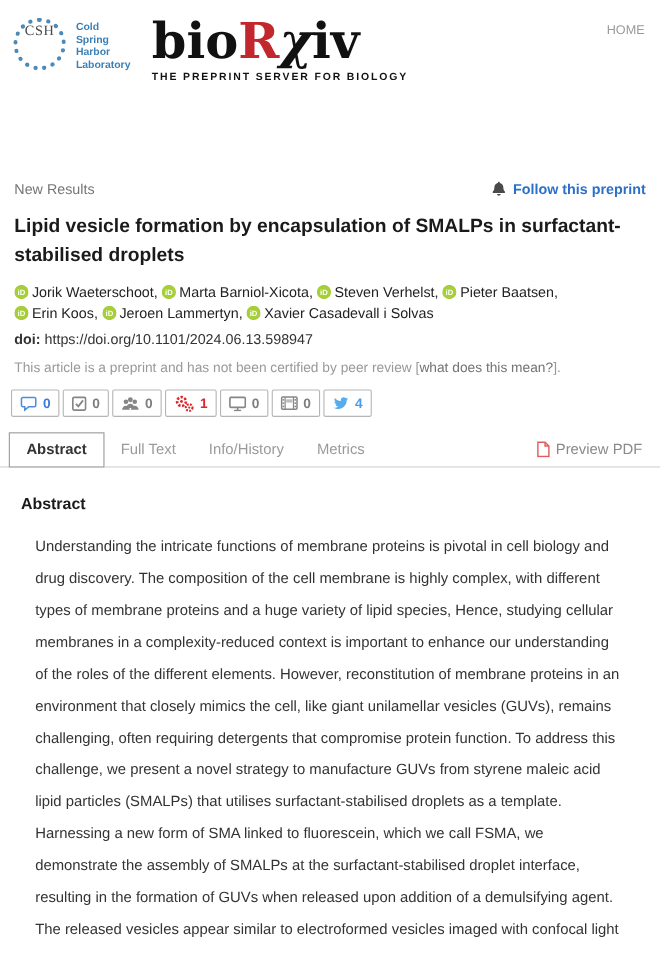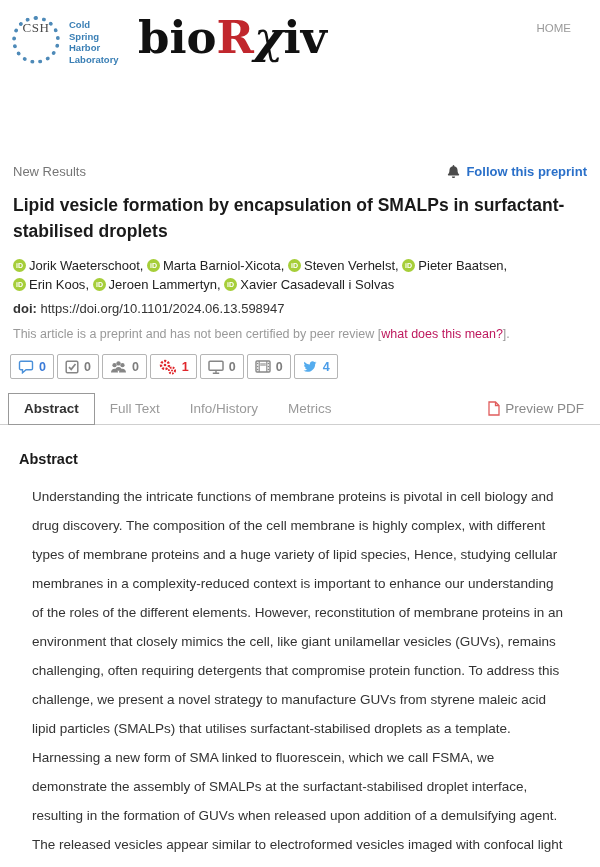--- a/index.html
+++ b/index.html
@@ -11,38 +11,38 @@
   .csh{position:absolute;left:12px;top:16px;display:flex;align-items:flex-start;cursor:pointer;}
   .csh-circle{width:40px;height:40px;border:4px dotted #4e8ab8;border-radius:50%;
     display:flex;align-items:flex-start;justify-content:center;}
   .csh-abbr{font-family:"Liberation Serif", serif;font-size:13px;color:#4a4a4a;letter-spacing:.5px;}
   .csh-name{margin-left:9px;padding-top:3px;color:#3a7fb5;font-weight:bold;font-size:9.5px;line-height:11.5px;}
   .brand{position:absolute;left:138px;top:12px;cursor:pointer;}
   .brand-word{font-family:"DejaVu Serif", serif;font-weight:bold;font-size:45px;line-height:52px;color:#111;}
   .brand-word .r{color:#c1272d;}
   .brand-word .chi{font-style:italic;}
   .tagline{margin-top:1px;font-size:9.5px;font-weight:bold;letter-spacing:1.7px;color:#111;}
-  .home{position:absolute;right:29px;top:22px;font-size:11.5px;color:#9a9a9a;text-decoration:none;cursor:pointer;}
+  .home{position:absolute;right:14px;top:22px;font-size:11.5px;color:#9a9a9a;text-decoration:none;cursor:pointer;}
 
   
   .meta-row{display:flex;justify-content:space-between;align-items:center;padding:0 13px;margin-top:14px;}
   .category{font-size:13px;color:#757575;}
   .follow{display:flex;align-items:center;gap:6px;font-size:13px;font-weight:bold;color:#2a70c9;cursor:pointer;}
 
   
   .title{margin:13px 0 0;padding:0 30px 0 13px;font-size:17.5px;line-height:26px;font-weight:bold;color:#1a1a1a;}
   .authors{padding:0 13px;margin-top:12px;font-size:13px;line-height:19px;color:#222;max-width:585px;}
   .author{white-space:nowrap;cursor:pointer;}
   .author:not(:last-child)::after{content:", ";}
   .orcid{vertical-align:-2px;margin-right:3px;}
   .doi-line{padding:0 13px;margin-top:7px;font-size:13px;color:#333;}
   .doi-label{font-weight:bold;}
   .doi-url{cursor:pointer;}
   .notice{padding:0 13px;margin-top:11px;font-size:12.5px;color:#999;}
-  .notice-link{color:#be185d;cursor:pointer;}
+  .notice-link{color:#737373;cursor:pointer;}
 
   
   .metrics{display:flex;gap:3px;padding:0 10px;margin-top:13px;}
   .metric{display:flex;align-items:center;gap:5px;border:1px solid #b5b5b5;border-radius:2px;
     padding:3px 7px;font-size:12.5px;font-weight:bold;background:#fff;cursor:pointer;height:17px;}
   .metric svg{display:block;}
   .c-blue{color:#3b7bd8;}
   .c-gray{color:#7d7d7d;}
   .c-red{color:#e0262b;}
   .c-tw{color:#4a9ce8;}
@@ -66,20 +66,21 @@
 
   <div class="header">
     <div class="csh">
       <div class="csh-circle">
         <span class="csh-abbr">CSH</span>
       </div>
       <div class="csh-name">Cold<br>Spring<br>Harbor<br>Laboratory</div>
     </div>
     <div class="brand">
       <div class="brand-word"><span>bio</span><span class="r">R</span><span class="chi">χ</span><span>iv</span></div>
+      <div class="tagline">THE PREPRINT SERVER FOR BIOLOGY</div>
     </div>
     <a class="home">HOME</a>
   </div>
 
   <div class="meta-row">
     <span class="category">New Results</span>
     <span class="follow">
       <svg class="bell" width="13" height="13" viewBox="0 0 448 512">
           <path fill="#4a4a4a" d="M224 512c35.32 0 63.97-28.65 63.97-64H160.03c0 35.35 28.65 64 63.97 64zm215.39-149.71c-19.32-20.76-55.47-51.99-55.47-154.29 0-77.7-54.48-139.9-127.94-155.16V32c0-17.67-14.32-32-31.98-32s-31.98 14.33-31.98 32v20.84C118.56 68.1 64.08 130.3 64.08 208c0 102.3-36.15 133.53-55.47 154.29-6 6.45-8.66 14.16-8.61 21.71.11 16.4 12.98 32 32.1 32h383.8c19.12 0 32-15.6 32.1-32 .05-7.55-2.61-15.26-8.61-21.71z"></path>
         </svg>

